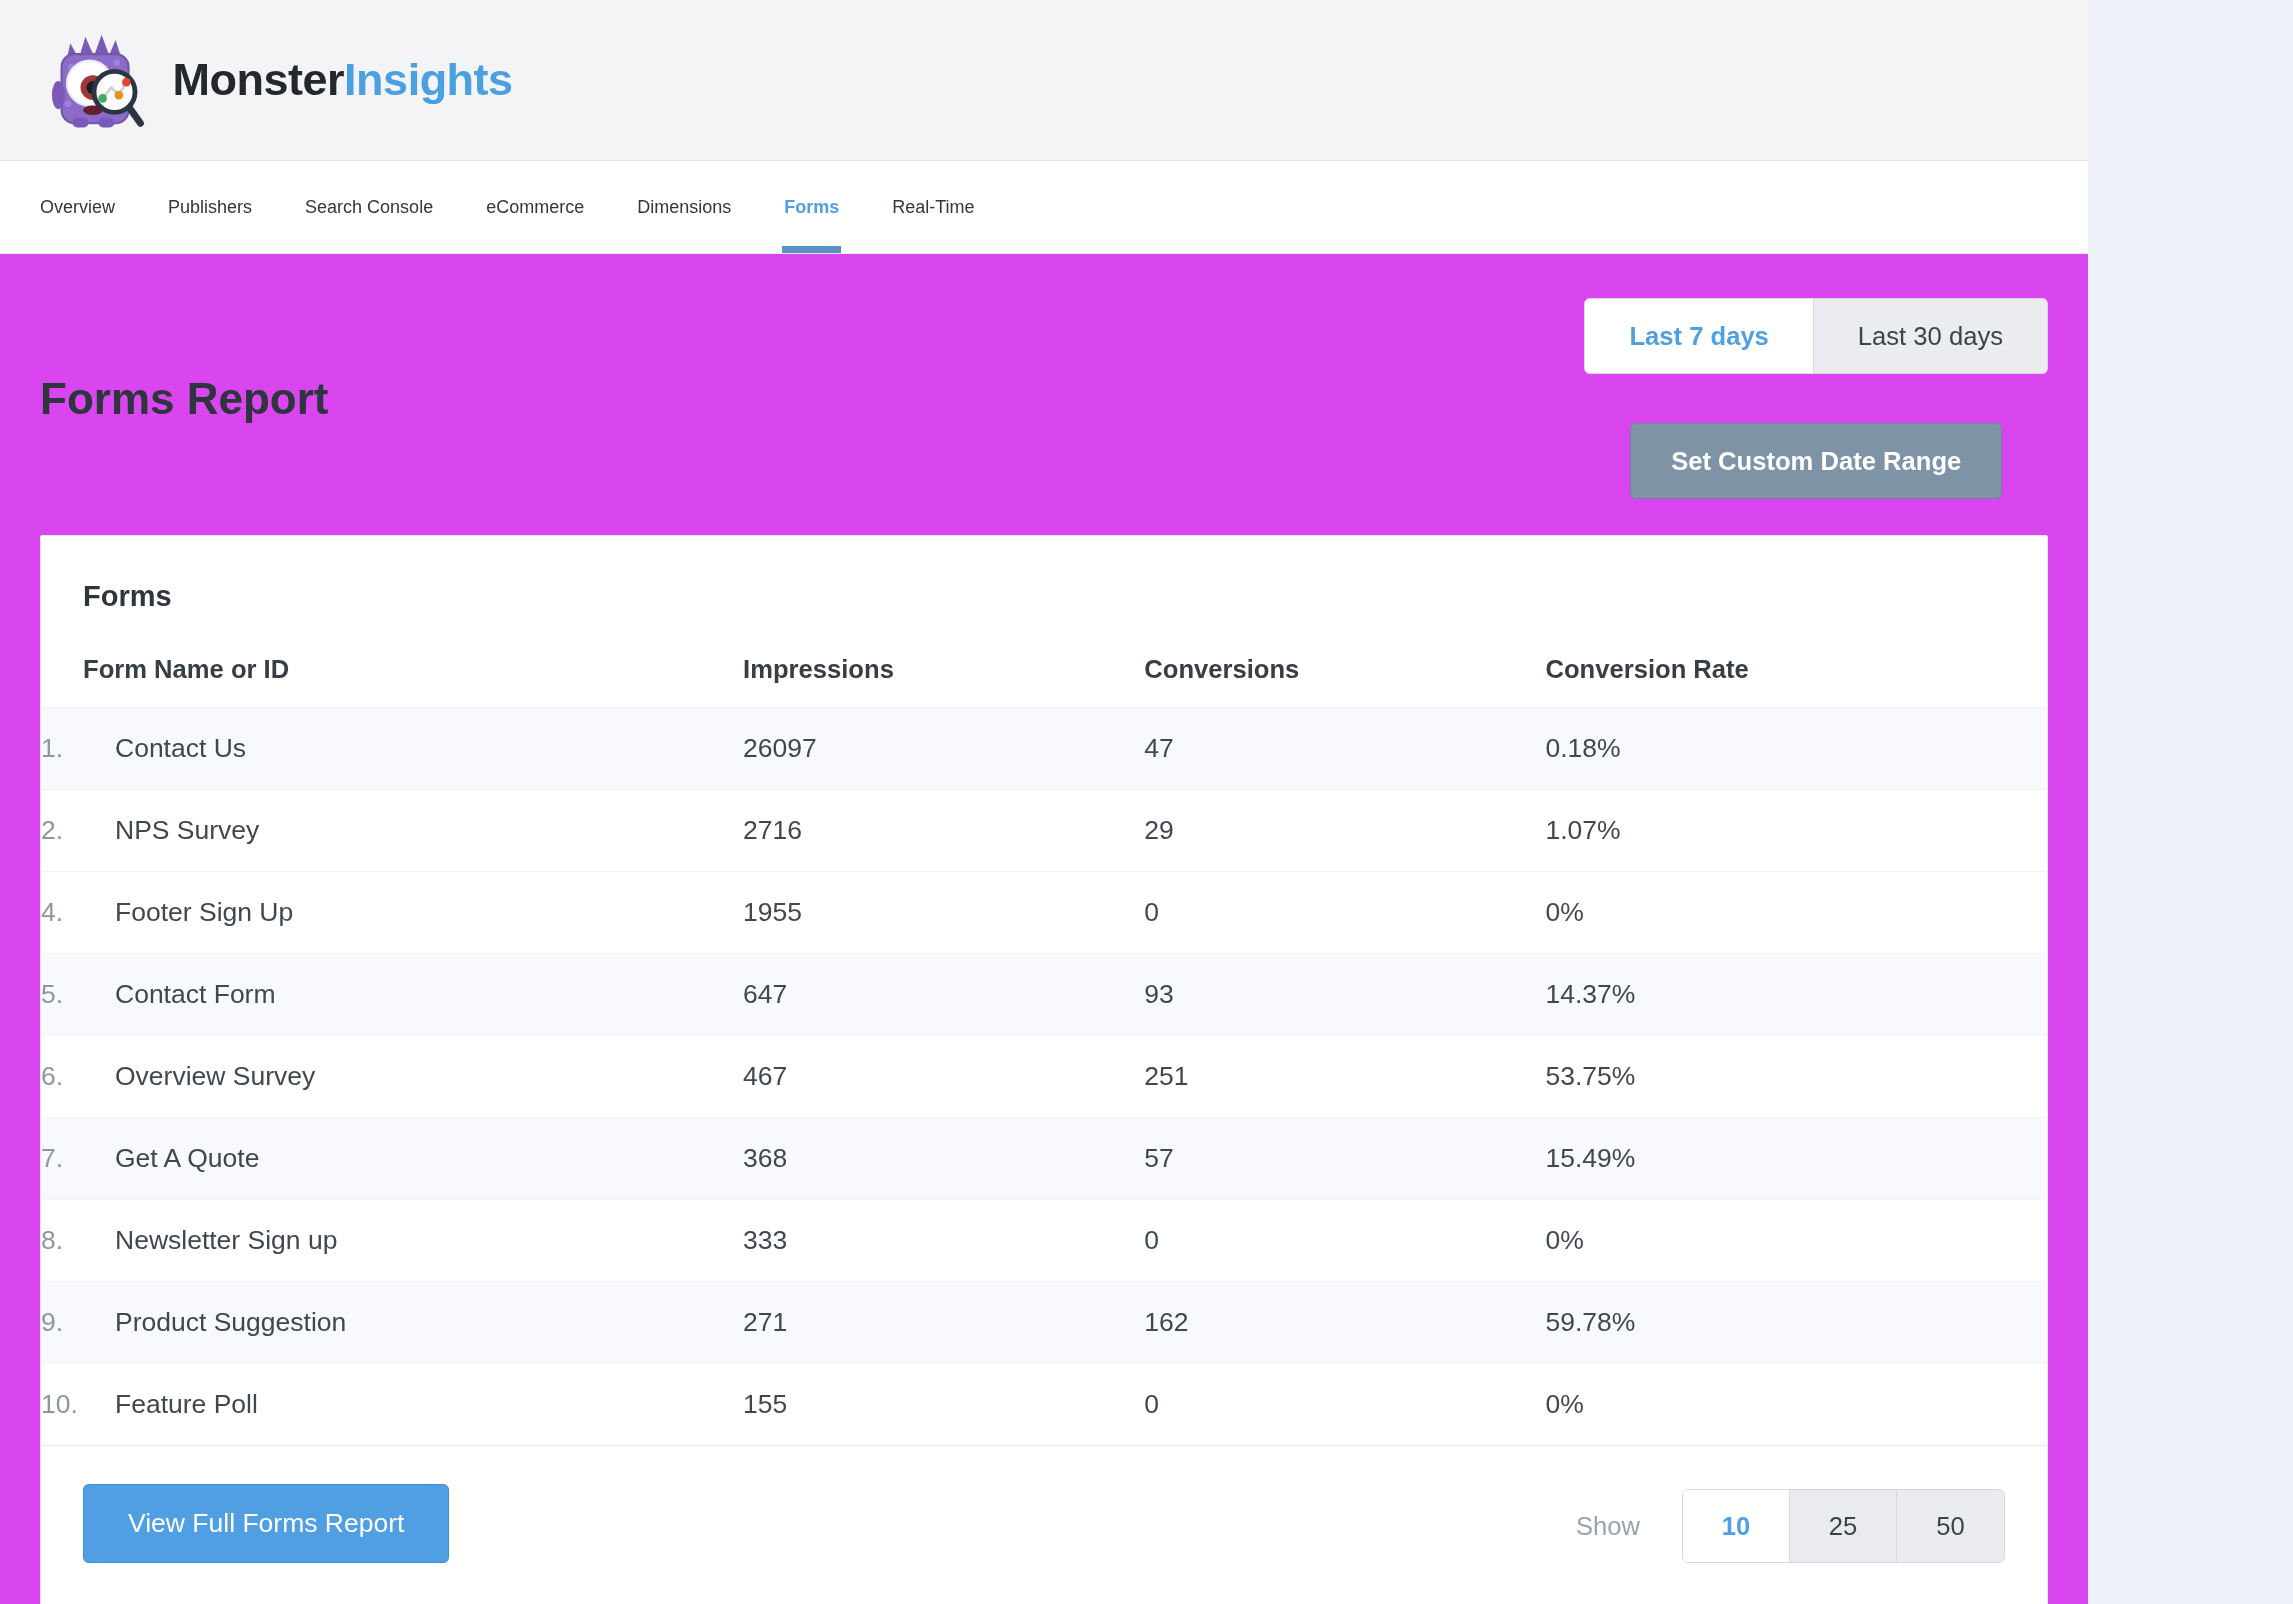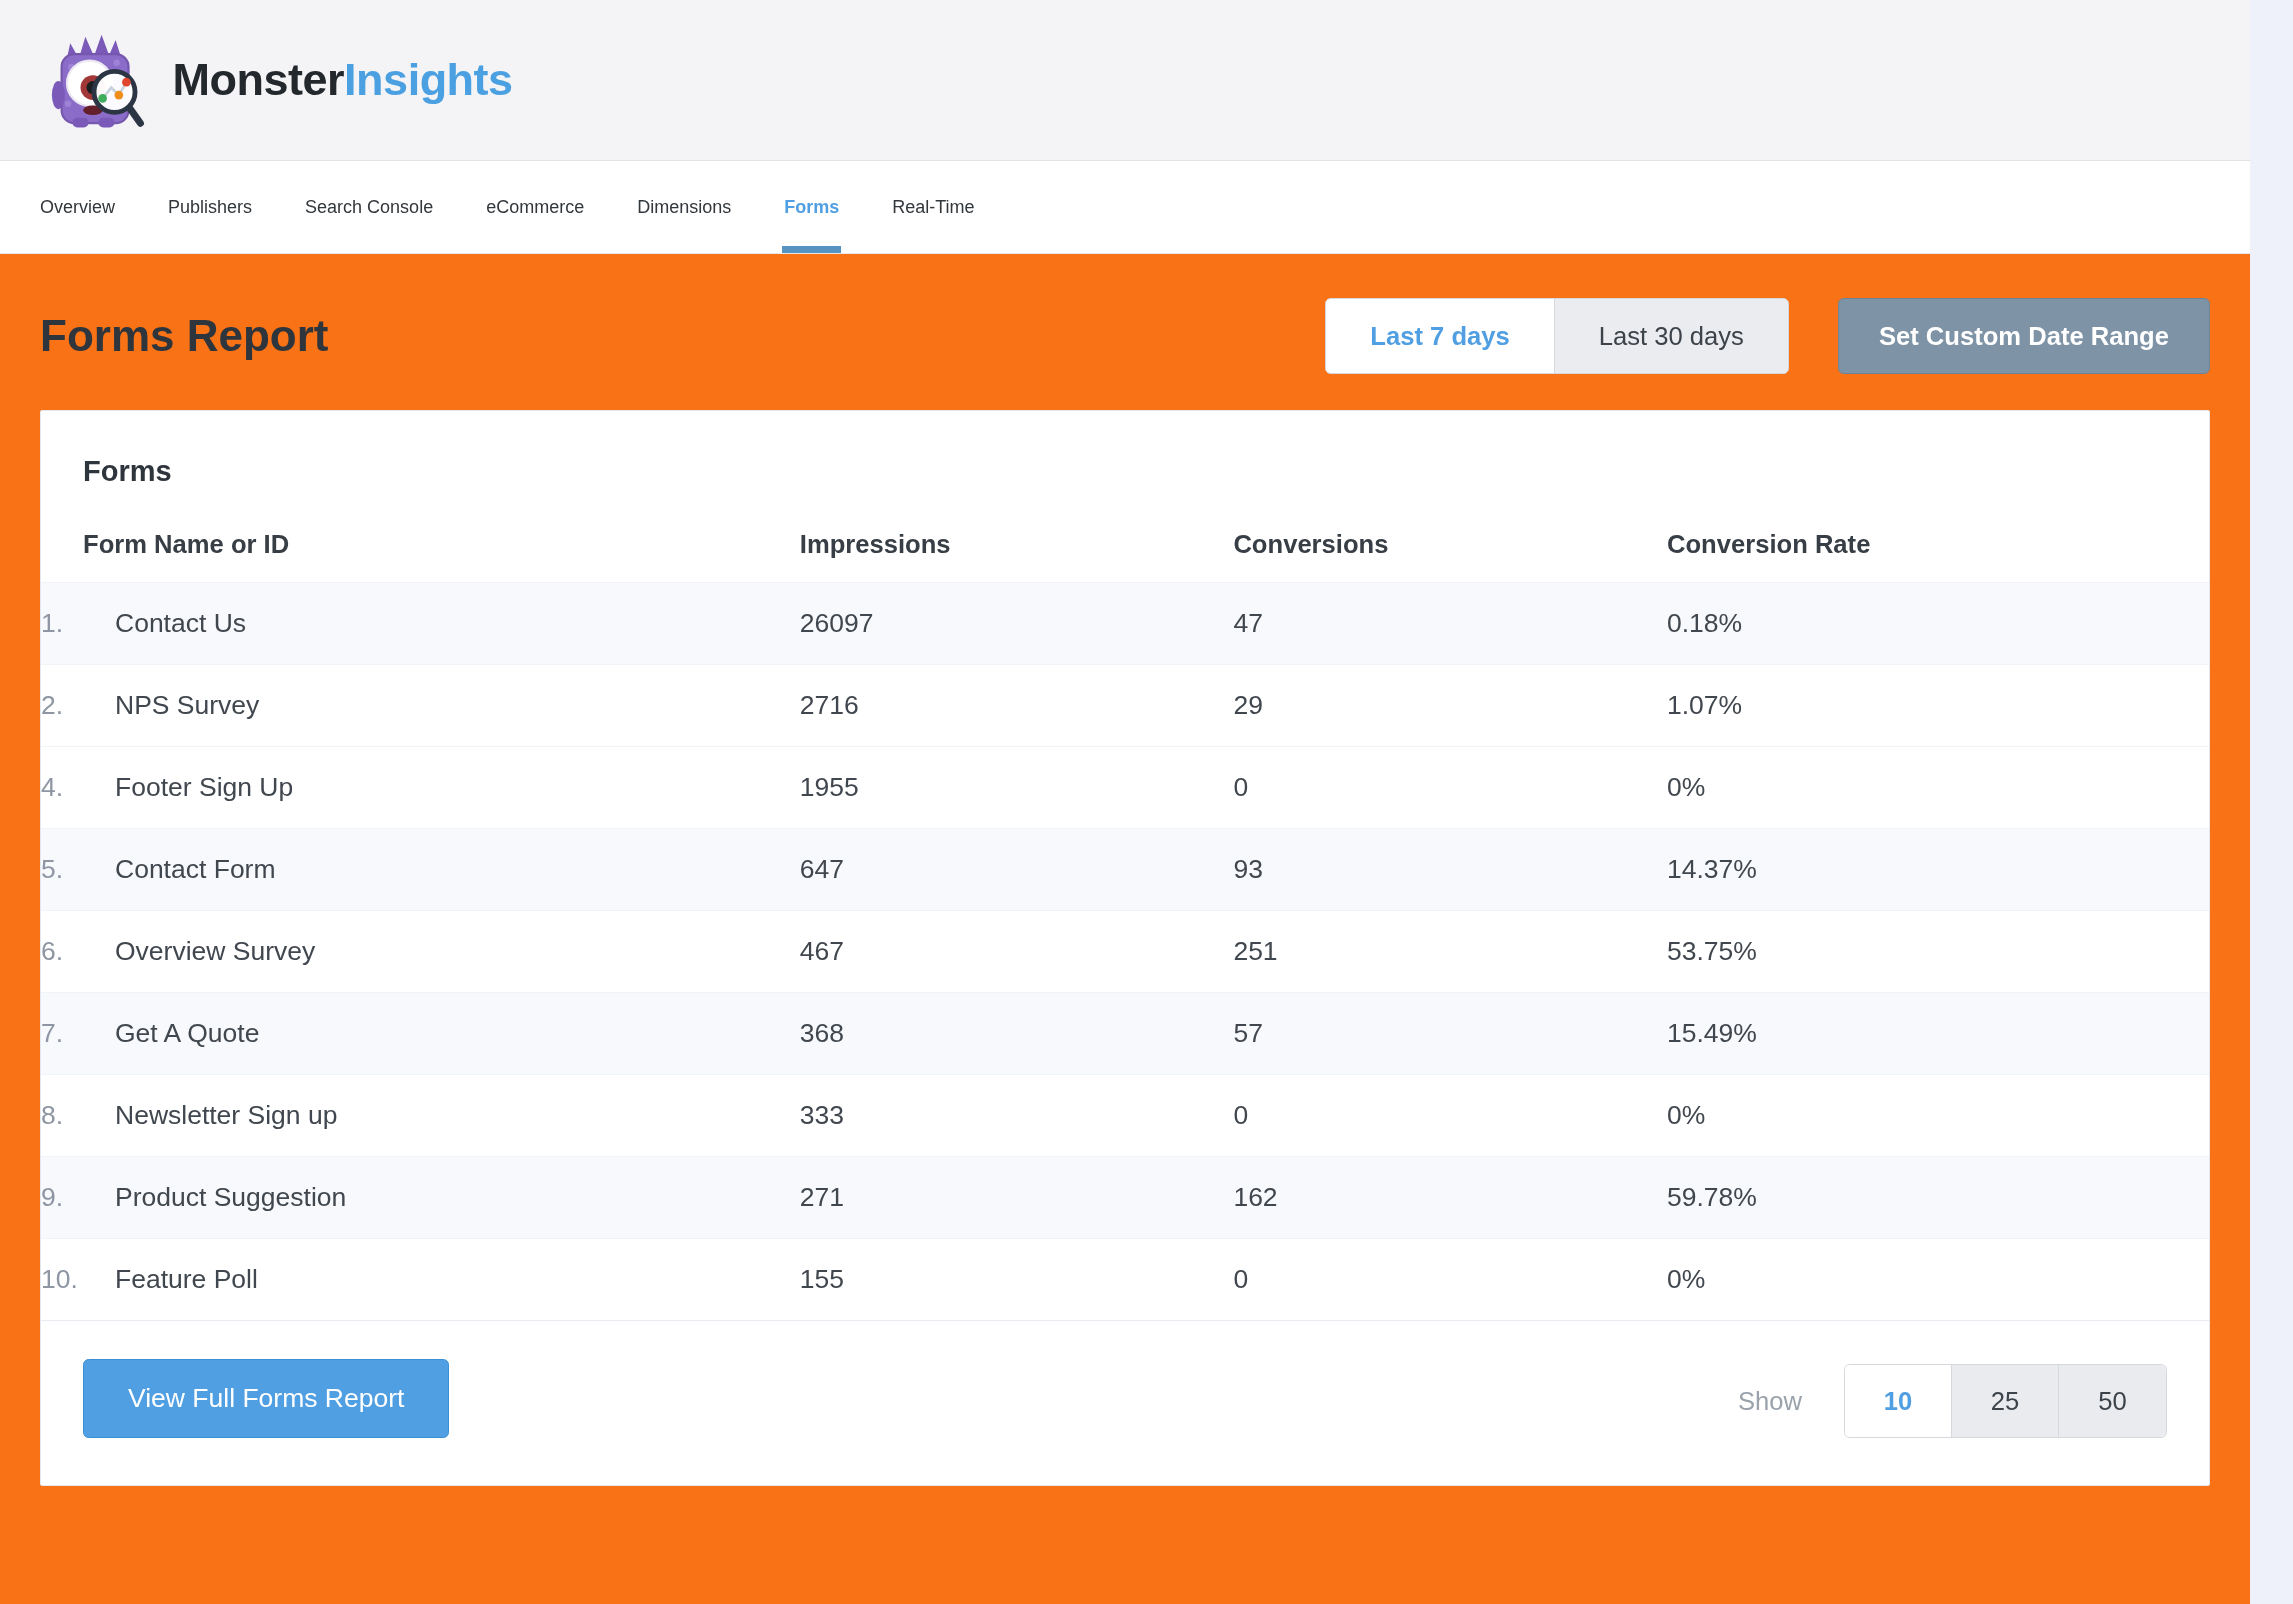--- a/index.html
+++ b/index.html
@@ -1,18 +1,18 @@
 <!DOCTYPE html>
 <html style="font-size:15px"><head>
 <meta charset="utf-8">
 <style>
   * { margin:0; padding:0; box-sizing:border-box; }
   html,body { background:#eef1f9; }
   body { font-family:"Liberation Sans", sans-serif; }
-  .page { width:2250px; height:1604px; background:#f97316; overflow:hidden; }
+  .page { width:2088px; height:1604px; background:#d946ef; overflow:hidden; }
 
   
   .topbar {
     height:161px; background:#f4f4f7; border-bottom:0.9px solid #e2e3e7;
     display:flex; align-items:center; padding:0 40px;
   }
   .logo { display:flex; align-items:center; gap:24.6px; }
   .logo svg { width:108px; height:108px; display:block; }
   .logo-text { font-size:45px; font-weight:700; letter-spacing:-0.5px; }
   .lt-dark { color:#23282d; }
@@ -32,21 +32,21 @@
     content:""; position:absolute; left:-1.9px; right:-1.9px; bottom:0; height:6.6px; background:#5794c1;
   }
 
   
   .content { padding:0 40px 28px; }
   .report-header {
     display:flex; align-items:center; justify-content:space-between;
     margin:44px 0 36px;
   }
   .page-title { font-size:44px; font-weight:700; color:#2e353d; }
-  .header-controls { display:flex; align-items:center; gap:49px; }
+  .header-controls { display:flex; align-items:center; gap:49px;flex-direction:column; }
 
   .date-toggle {
     display:flex; border:0.9px solid #d5d8dd; border-radius:5.7px; overflow:hidden;
     background:#ebecef;
   }
   .seg {
     padding:0 44px; height:74px; line-height:72px; font-size:25.6px; color:#3c434a;
     background:#ebecef; border:none; border-right:0.9px solid #d5d8dd;
     font-family:inherit; cursor:pointer; white-space:nowrap;
   }

